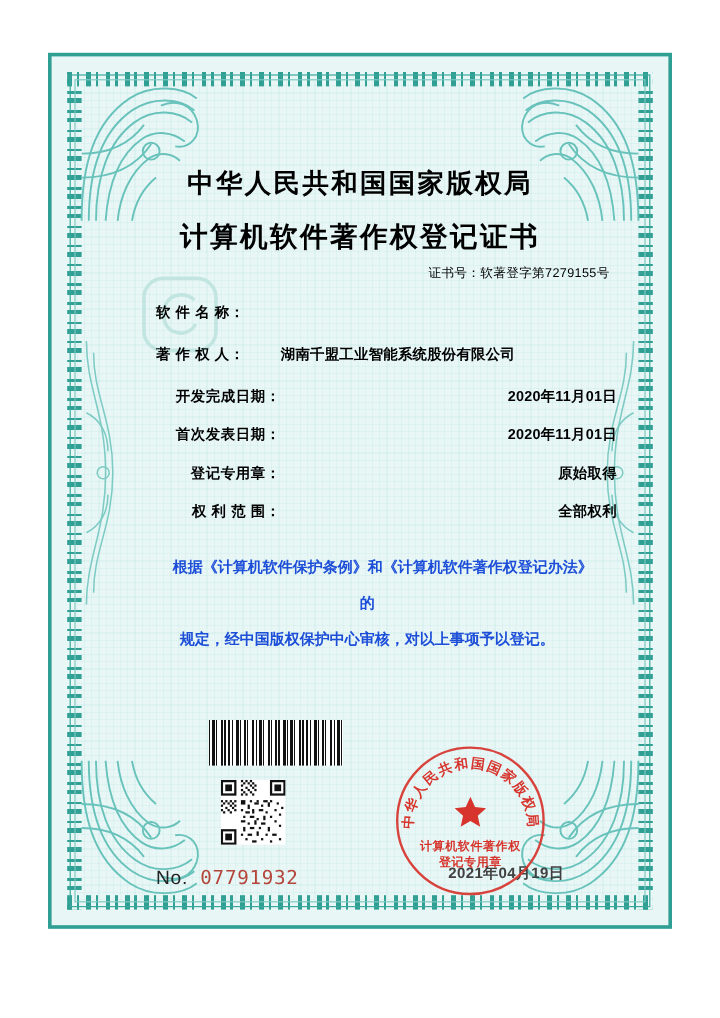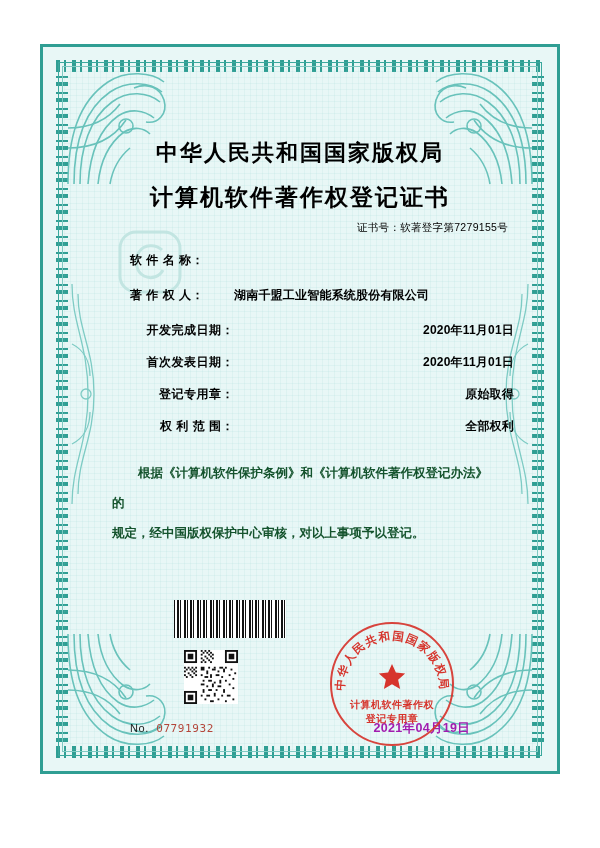--- a/index.html
+++ b/index.html
@@ -177,22 +177,23 @@
 
   .row.tight { margin-bottom: 13px; text-align: right; }
 
   .para {
     margin-top: 22px;
     padding-left: 26px;
     padding-right: 14px;
     font-size: 12.5px;
     line-height: 30px;
     font-weight: bold;
-    color: #14532d;
+    color: #1d4ed8;
     text-indent: 26px;
+    text-align: center;
   }
   .para .l2 { text-indent: 0; display: block; }
 
   
   .barcode {
     position: absolute;
     left: 88px;
     top: 498px;
     width: 112px;
     height: 38px;
@@ -210,34 +211,34 @@
     left: 98px;
     top: 548px;
     width: 54px;
     height: 54px;
   }
 
   .serial {
     position: absolute;
     left: 44px;
     top: 620px;
-    font-size: 11px;
+    font-size: 16px;
     color: #b4453a;
     letter-spacing: .6px;
     font-family: "DejaVu Sans Mono", monospace;
   }
   .serial .nolabel { color: #222; font-family: "Liberation Sans", sans-serif; }
 
   .issuedate {
     position: absolute;
     right: 44px;
     top: 618px;
     font-size: 12.5px;
     font-weight: bold;
-    color: #a21caf;
+    color: #404040;
     letter-spacing: .3px;
   }
 
   
   .seal {
     position: absolute;
     right: 60px;
     top: 520px;
     width: 124px;
     height: 124px;

